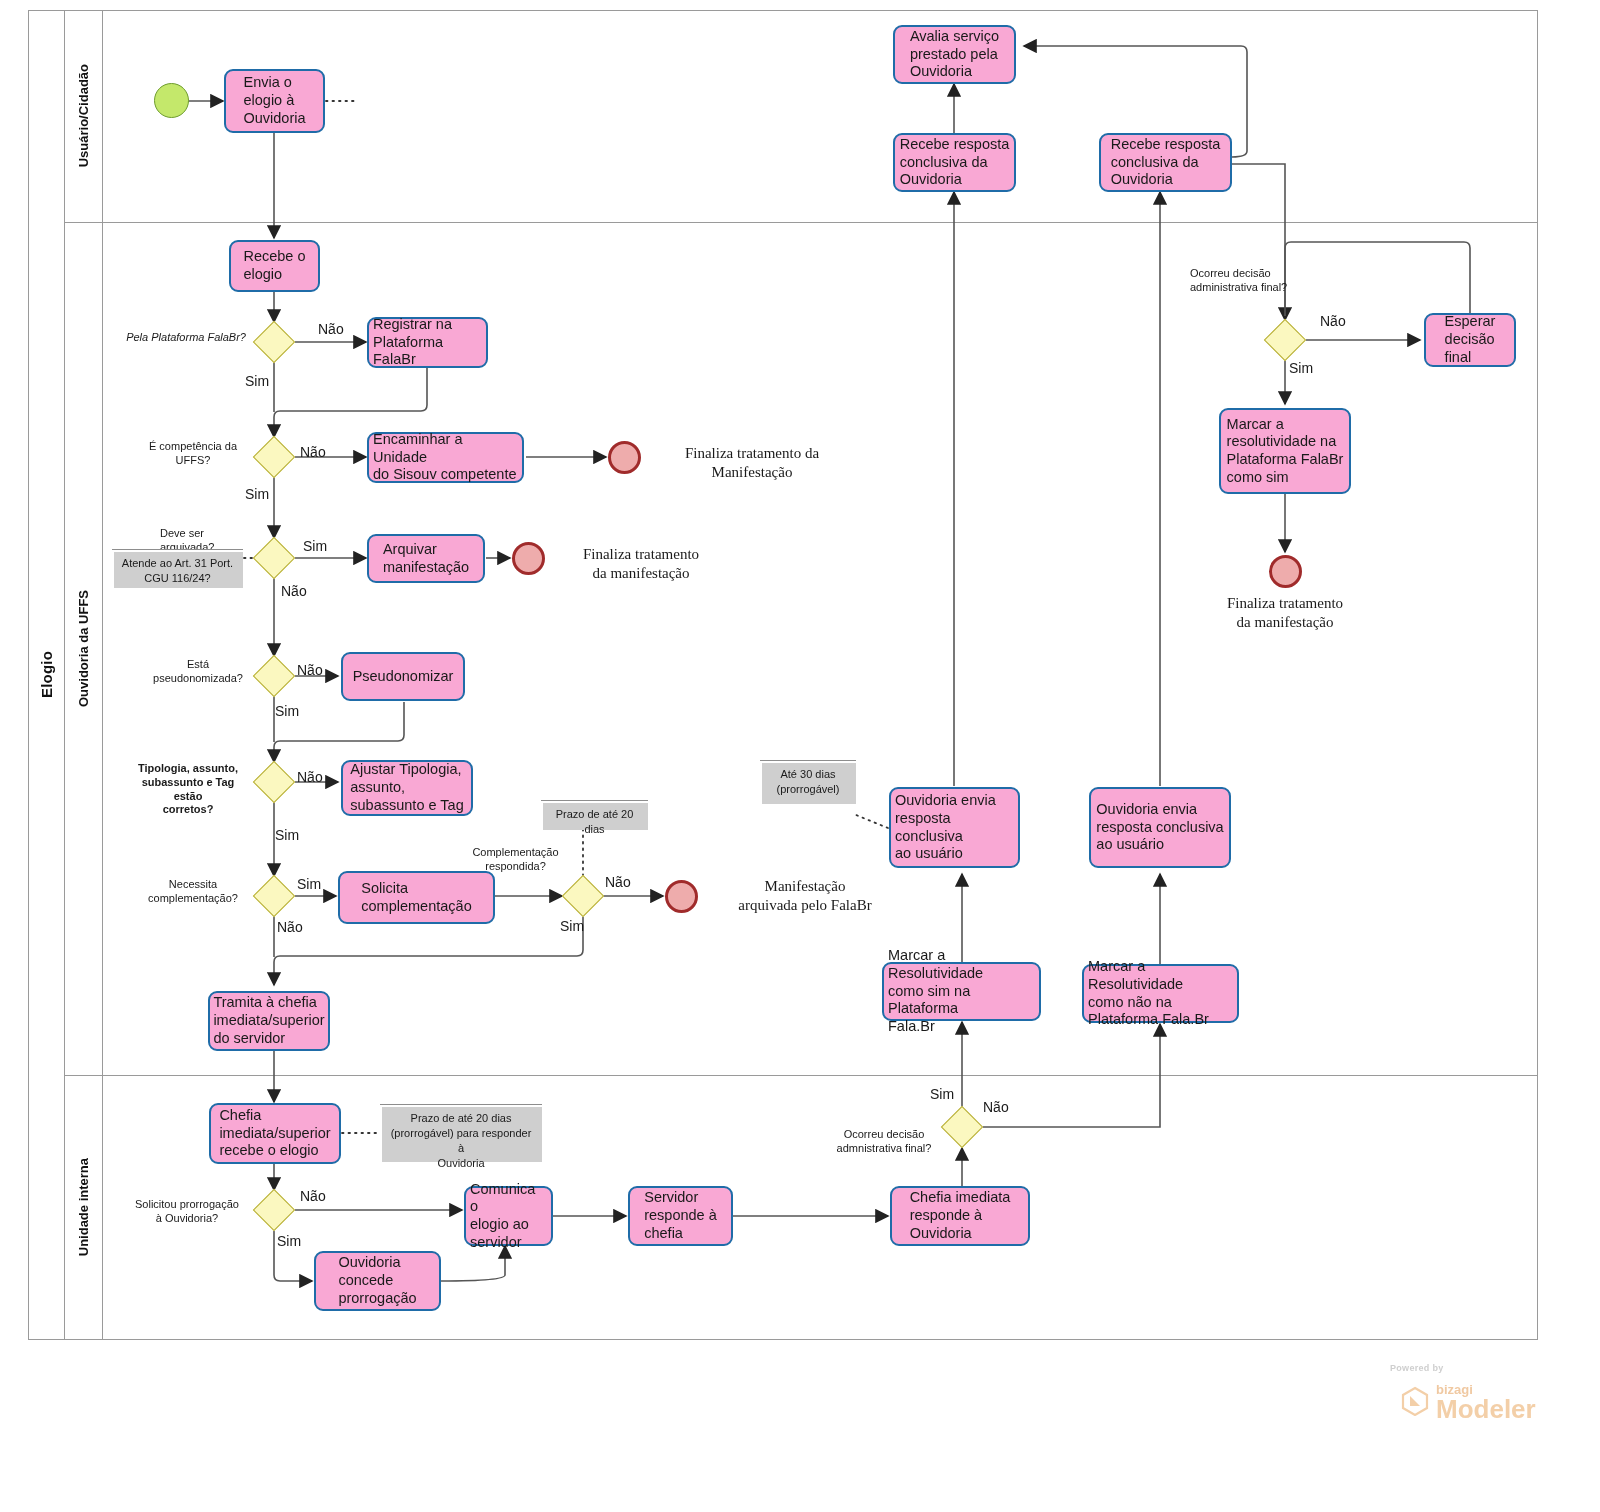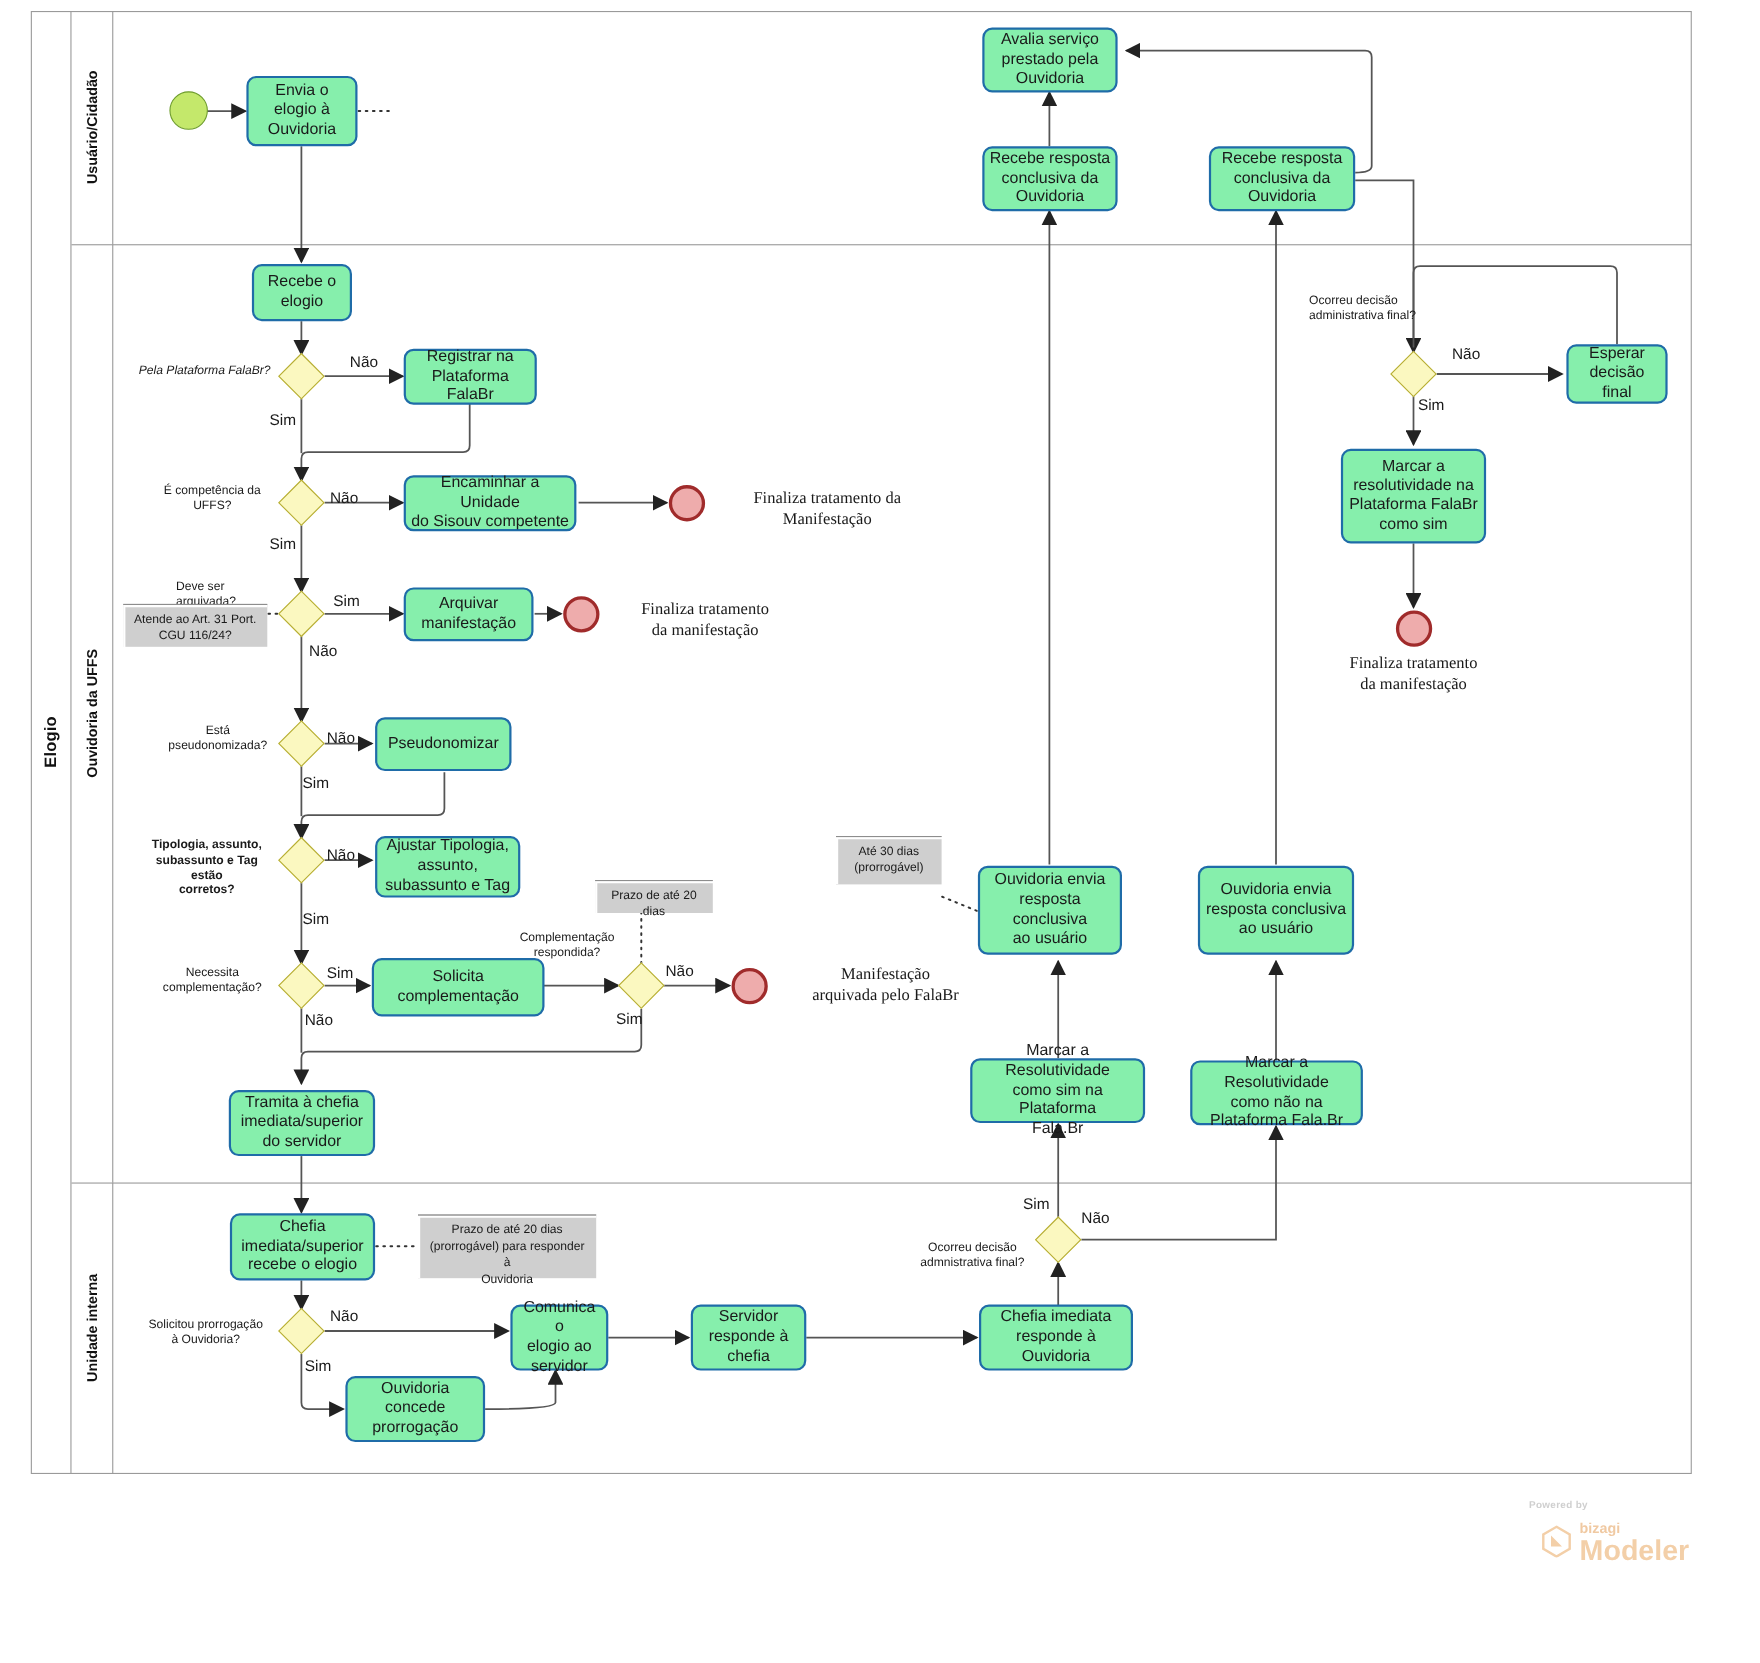--- a/index.html
+++ b/index.html
@@ -29,25 +29,25 @@
   }
   .lane-header span {
     writing-mode: vertical-rl; transform: rotate(180deg);
     font-weight: bold; font-size: 13px; color: #111;
   }
   .lane-sep { position: absolute; background: #9a9a9a; height: 1.2px; }
 
   
   .task {
     position: absolute;
-    background: #86efac;
+    background: #f9a8d4;
     border: 2px solid #1f6ca8;
     border-radius: 9px;
     display: flex; align-items: center; justify-content: center;
-    text-align: center;
+    text-align: left;
     font-size: 14.5px; color: #1a1a1a; line-height: 1.22;
     padding: 2px 4px;
     white-space: pre-line;
   }
   .gateway {
     position: absolute;
     background: #fbf8c0;
     border: 1.6px solid #b6ad33;
     transform: rotate(45deg);
   }
@@ -330,21 +330,21 @@
   <div class="gateway" style="left:568px; top:881px; width:30px; height:30px;"></div>
   <div class="glabel right center" style="left:465px; top:846px; width:101px;">Complementação
 respondida?</div>
   <div class="flowlabel" style="left:605px; top:874px;">Não</div>
   <div class="flowlabel" style="left:560px; top:918px;">Sim</div>
 
   <div class="end-event" style="left:665px; top:880px; width:33px; height:33px;"></div>
   <div class="evlabel center" style="left:705px; top:877px; width:200px;">Manifestação
 arquivada pelo FalaBr</div>
 
-  <div class="task" style="left:208px; top:991px; width:133px; height:60px;">Tramita à chefia
+  <div class="task" style="left:208px; top:991px; width:122px; height:60px;">Tramita à chefia
 imediata/superior
 do servidor</div>
 
   <div class="glabel" style="left:1190px; top:267px; width:170px;">Ocorreu decisão
 administrativa final?</div>
   <div class="gateway" style="left:1270px; top:325px; width:30px; height:30px;"></div>
   <div class="flowlabel" style="left:1320px; top:313px;">Não</div>
   <div class="flowlabel" style="left:1289px; top:360px;">Sim</div>
 
   <div class="task" style="left:1424px; top:313px; width:92px; height:54px;">Esperar

